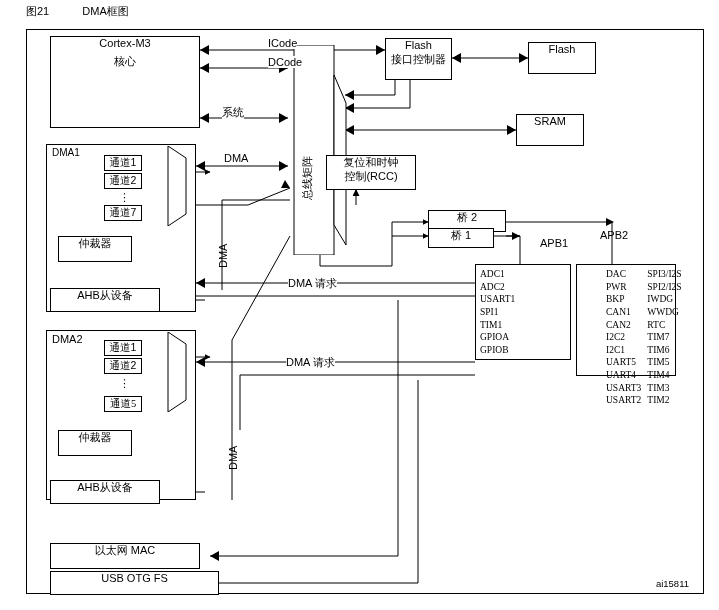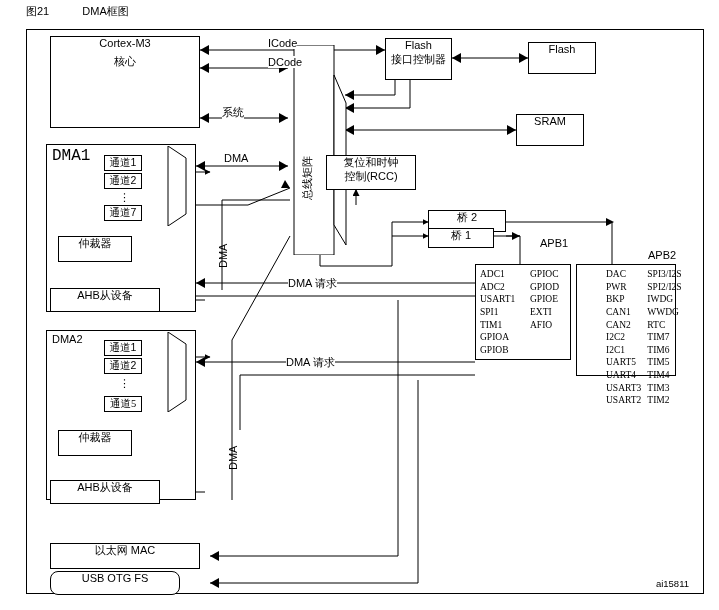--- a/index.html
+++ b/index.html
@@ -278,21 +278,21 @@
       <div>控制(RCC)</div>
     </div>
   </div>
 
   <div class="box" style="left:516px; top:114px; width:68px; height:32px;">SRAM</div>
 
   <div class="box" style="left:428px; top:210px; width:78px; height:22px; font-size:11px;">桥 2</div>
   <div class="box" style="left:428px; top:228px; width:66px; height:20px; font-size:11px;">桥 1</div>
 
   <div class="group" style="left:46px; top:144px; width:150px; height:168px;"></div>
-  <div class="label" style="left:52px; top:147px; font-size:16px;font-family:Liberation Mono, monospace;">DMA1</div>
+  <div class="label" style="left:52px; top:147px; font-size:10px;">DMA1</div>
   <div class="box ch" style="left:104px; top:155px; width:38px; height:16px;">通道1</div>
   <div class="box ch" style="left:104px; top:173px; width:38px; height:16px;">通道2</div>
   <div class="dots" style="left:119px; top:191px;">⋮</div>
   <div class="box ch" style="left:104px; top:205px; width:38px; height:16px;">通道7</div>
 
   <svg class="mux" style="left:166px; top:146px; width:24px; height:80px;" viewBox="0 0 24 80">
     <polygon points="2,0 20,12 20,68 2,80" fill="#ffffff" stroke="#000" stroke-width="1"></polygon>
   </svg>
 
   <div class="box" style="left:58px; top:236px; width:74px; height:26px;">仲裁器</div>
@@ -307,39 +307,32 @@
   <div class="box ch" style="left:104px; top:396px; width:38px; height:16px;font-family:Liberation Serif, serif;">通道5</div>
 
   <svg class="mux" style="left:166px; top:332px; width:24px; height:80px;" viewBox="0 0 24 80">
     <polygon points="2,0 20,12 20,68 2,80" fill="#ffffff" stroke="#000" stroke-width="1"></polygon>
   </svg>
 
   <div class="box" style="left:58px; top:430px; width:74px; height:26px;">仲裁器</div>
   <div class="box" style="left:50px; top:480px; width:110px; height:24px;">AHB从设备</div>
 
   <div class="box" style="left:50px; top:543px; width:150px; height:26px;">以太网 MAC</div>
-  <div class="box" style="left:50px; top:571px; width:130px; height:24px;border-radius:8px;">USB OTG FS</div>
+  <div class="box" style="left:50px; top:571px; width:169px; height:24px;">USB OTG FS</div>
 
   <div class="peri" style="left:475px; top:264px; width:96px; height:96px;">
     <div class="col2">
       <div class="c-left">
         <div>ADC1</div>
         <div>ADC2</div>
         <div>USART1</div>
         <div>SPI1</div>
         <div>TIM1</div>
         <div>GPIOA</div>
         <div>GPIOB</div>
-      </div>
-      <div>
-        <div>GPIOC</div>
-        <div>GPIOD</div>
-        <div>GPIOE</div>
-        <div>EXTI</div>
-        <div>AFIO</div>
       </div>
     </div>
   </div>
 
   <div class="peri" style="left:576px; top:264px; width:100px; height:112px;padding-left:29px;">
     <div class="col2">
       <div class="c-left" style="width:42px;">
         <div>DAC</div>
         <div>PWR</div>
         <div>BKP</div>
@@ -373,21 +366,21 @@
   <div class="label bg" style="left:222px; top:105px;">系统</div>
   <div class="label bg" style="left:224px; top:152px;">DMA</div>
 
   <div class="vlabel-rot" style="left:217px; top:268px;">DMA</div>
   <div class="vlabel-rot" style="left:227px; top:470px;">DMA</div>
 
   <div class="label bg" style="left:288px; top:276px;">DMA 请求</div>
   <div class="label bg" style="left:286px; top:355px;">DMA 请求</div>
 
   <div class="label" style="left:540px; top:237px;">APB1</div>
-  <div class="label" style="left:648px; top:229px;margin-top:20px;">APB2</div>
+  <div class="label" style="left:600px; top:229px;">APB2</div>
 
   <svg class="wires-top" viewBox="0 0 719 610">
     <g stroke="#000" stroke-width="1" fill="none">
       <path d="M506,236 L520,236"></path>
       <path d="M512,232 l8,4 l-8,4 z" fill="#000" stroke="none"></path>
       <path d="M606,218 l8,4 l-8,4 z" fill="#000" stroke="none"></path>
     </g>
   </svg>
 
   <div class="credit">ai15811</div>

